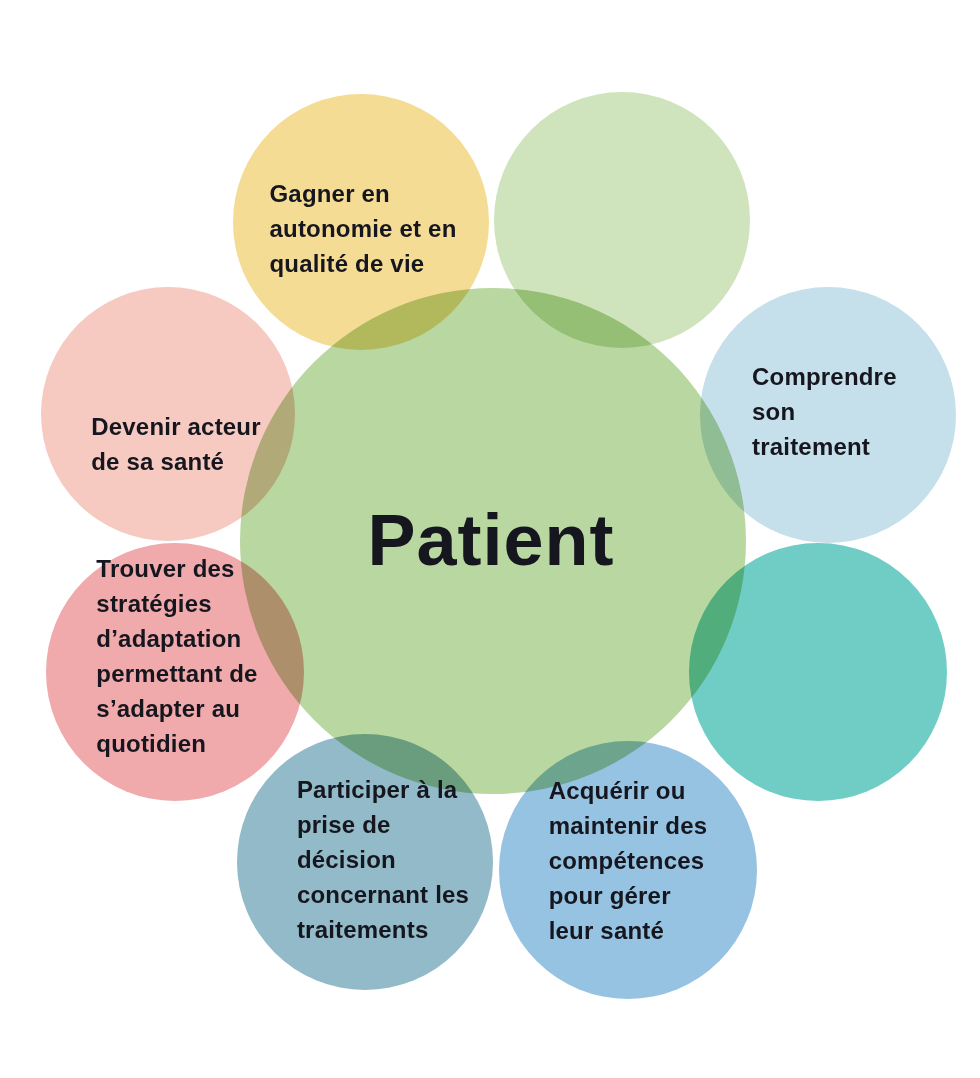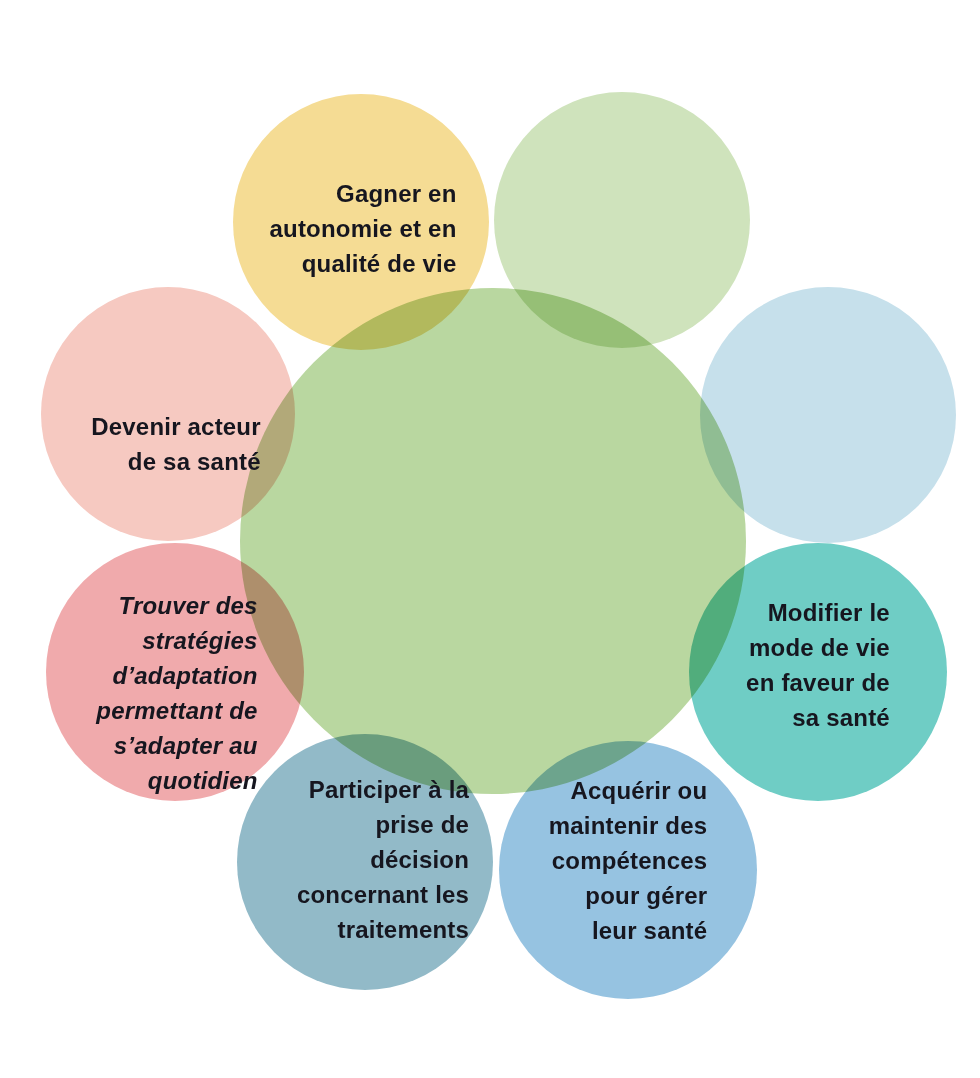--- a/index.html
+++ b/index.html
@@ -26,61 +26,60 @@
   .c-eblue   { left: 700px; top: 287px; width: 256px; height: 256px; }
   .c-teal    { left: 689px; top: 543px; width: 258px; height: 258px; }
   .c-seblue  { left: 499px; top: 741px; width: 258px; height: 258px; }
   .c-swsteel { left: 237px; top: 734px; width: 256px; height: 256px; }
   .c-wpink   { left:  46px; top: 543px; width: 258px; height: 258px; }
   .c-nwpink  { left:  41px; top: 287px; width: 254px; height: 254px; }
 
   .label {
     position: absolute;
     transform: translate(-50%, -50%);
-    text-align: right;
+    text-align: left;
     white-space: pre-line;
     font-weight: bold;
     font-size: 24px;
     line-height: 35px;
     color: #16161F;
     letter-spacing: 0.2px;
     z-index: 5;
   }
   .l-center  { left: 491px; top: 540px; font-size: 72px; line-height: 80px; letter-spacing: 1px; }
   .l-yellow  { left: 363px; top: 228px; }
   .l-negreen { left: 622px; top: 222px; }
   .l-eblue   { left: 828px; top: 411px; }
   .l-teal    { left: 818px; top: 665px; }
   .l-seblue  { left: 628px; top: 860px; }
   .l-swsteel { left: 363px; top: 859px; margin-left: 20px; }
-  .l-wpink   { left: 177px; top: 693px; font-style: italic; }
+  .l-wpink   { left: 177px; top: 656px; }
   .l-nwpink  { left: 176px; top: 412px; margin-top: 32px; }
 </style>
 </head>
 <body>
 
 <div class="canvas">
 
   <div class="circle c-center" style="background-color: rgb(185, 215, 160);"></div>
   <div class="circle c-yellow" style="background-color: rgb(245, 220, 148);"></div>
   <div class="circle c-negreen" style="background-color: rgb(207, 227, 188);"></div>
   <div class="circle c-eblue" style="background-color: rgb(198, 224, 235);"></div>
   <div class="circle c-teal" style="background-color: rgb(111, 205, 197);"></div>
   <div class="circle c-seblue" style="background-color: rgb(150, 195, 225);"></div>
   <div class="circle c-swsteel" style="background-color: rgb(146, 186, 200);"></div>
   <div class="circle c-wpink" style="background-color: rgb(240, 170, 172);"></div>
   <div class="circle c-nwpink" style="background-color: rgb(246, 201, 193);"></div>
 
+  <div class="label l-center">Patient</div>
   <div class="label l-yellow">Gagner en
 autonomie et en
 qualité de vie</div>
-  <div class="label l-teal">Modifier le
-mode de vie
-en faveur de
-sa santé</div>
+  <div class="label l-eblue">Comprendre
+son traitement</div>
   <div class="label l-seblue">Acquérir ou
 maintenir des
 compétences
 pour gérer
 leur santé</div>
   <div class="label l-swsteel">Participer à la
 prise de
 décision
 concernant les
 traitements</div>

